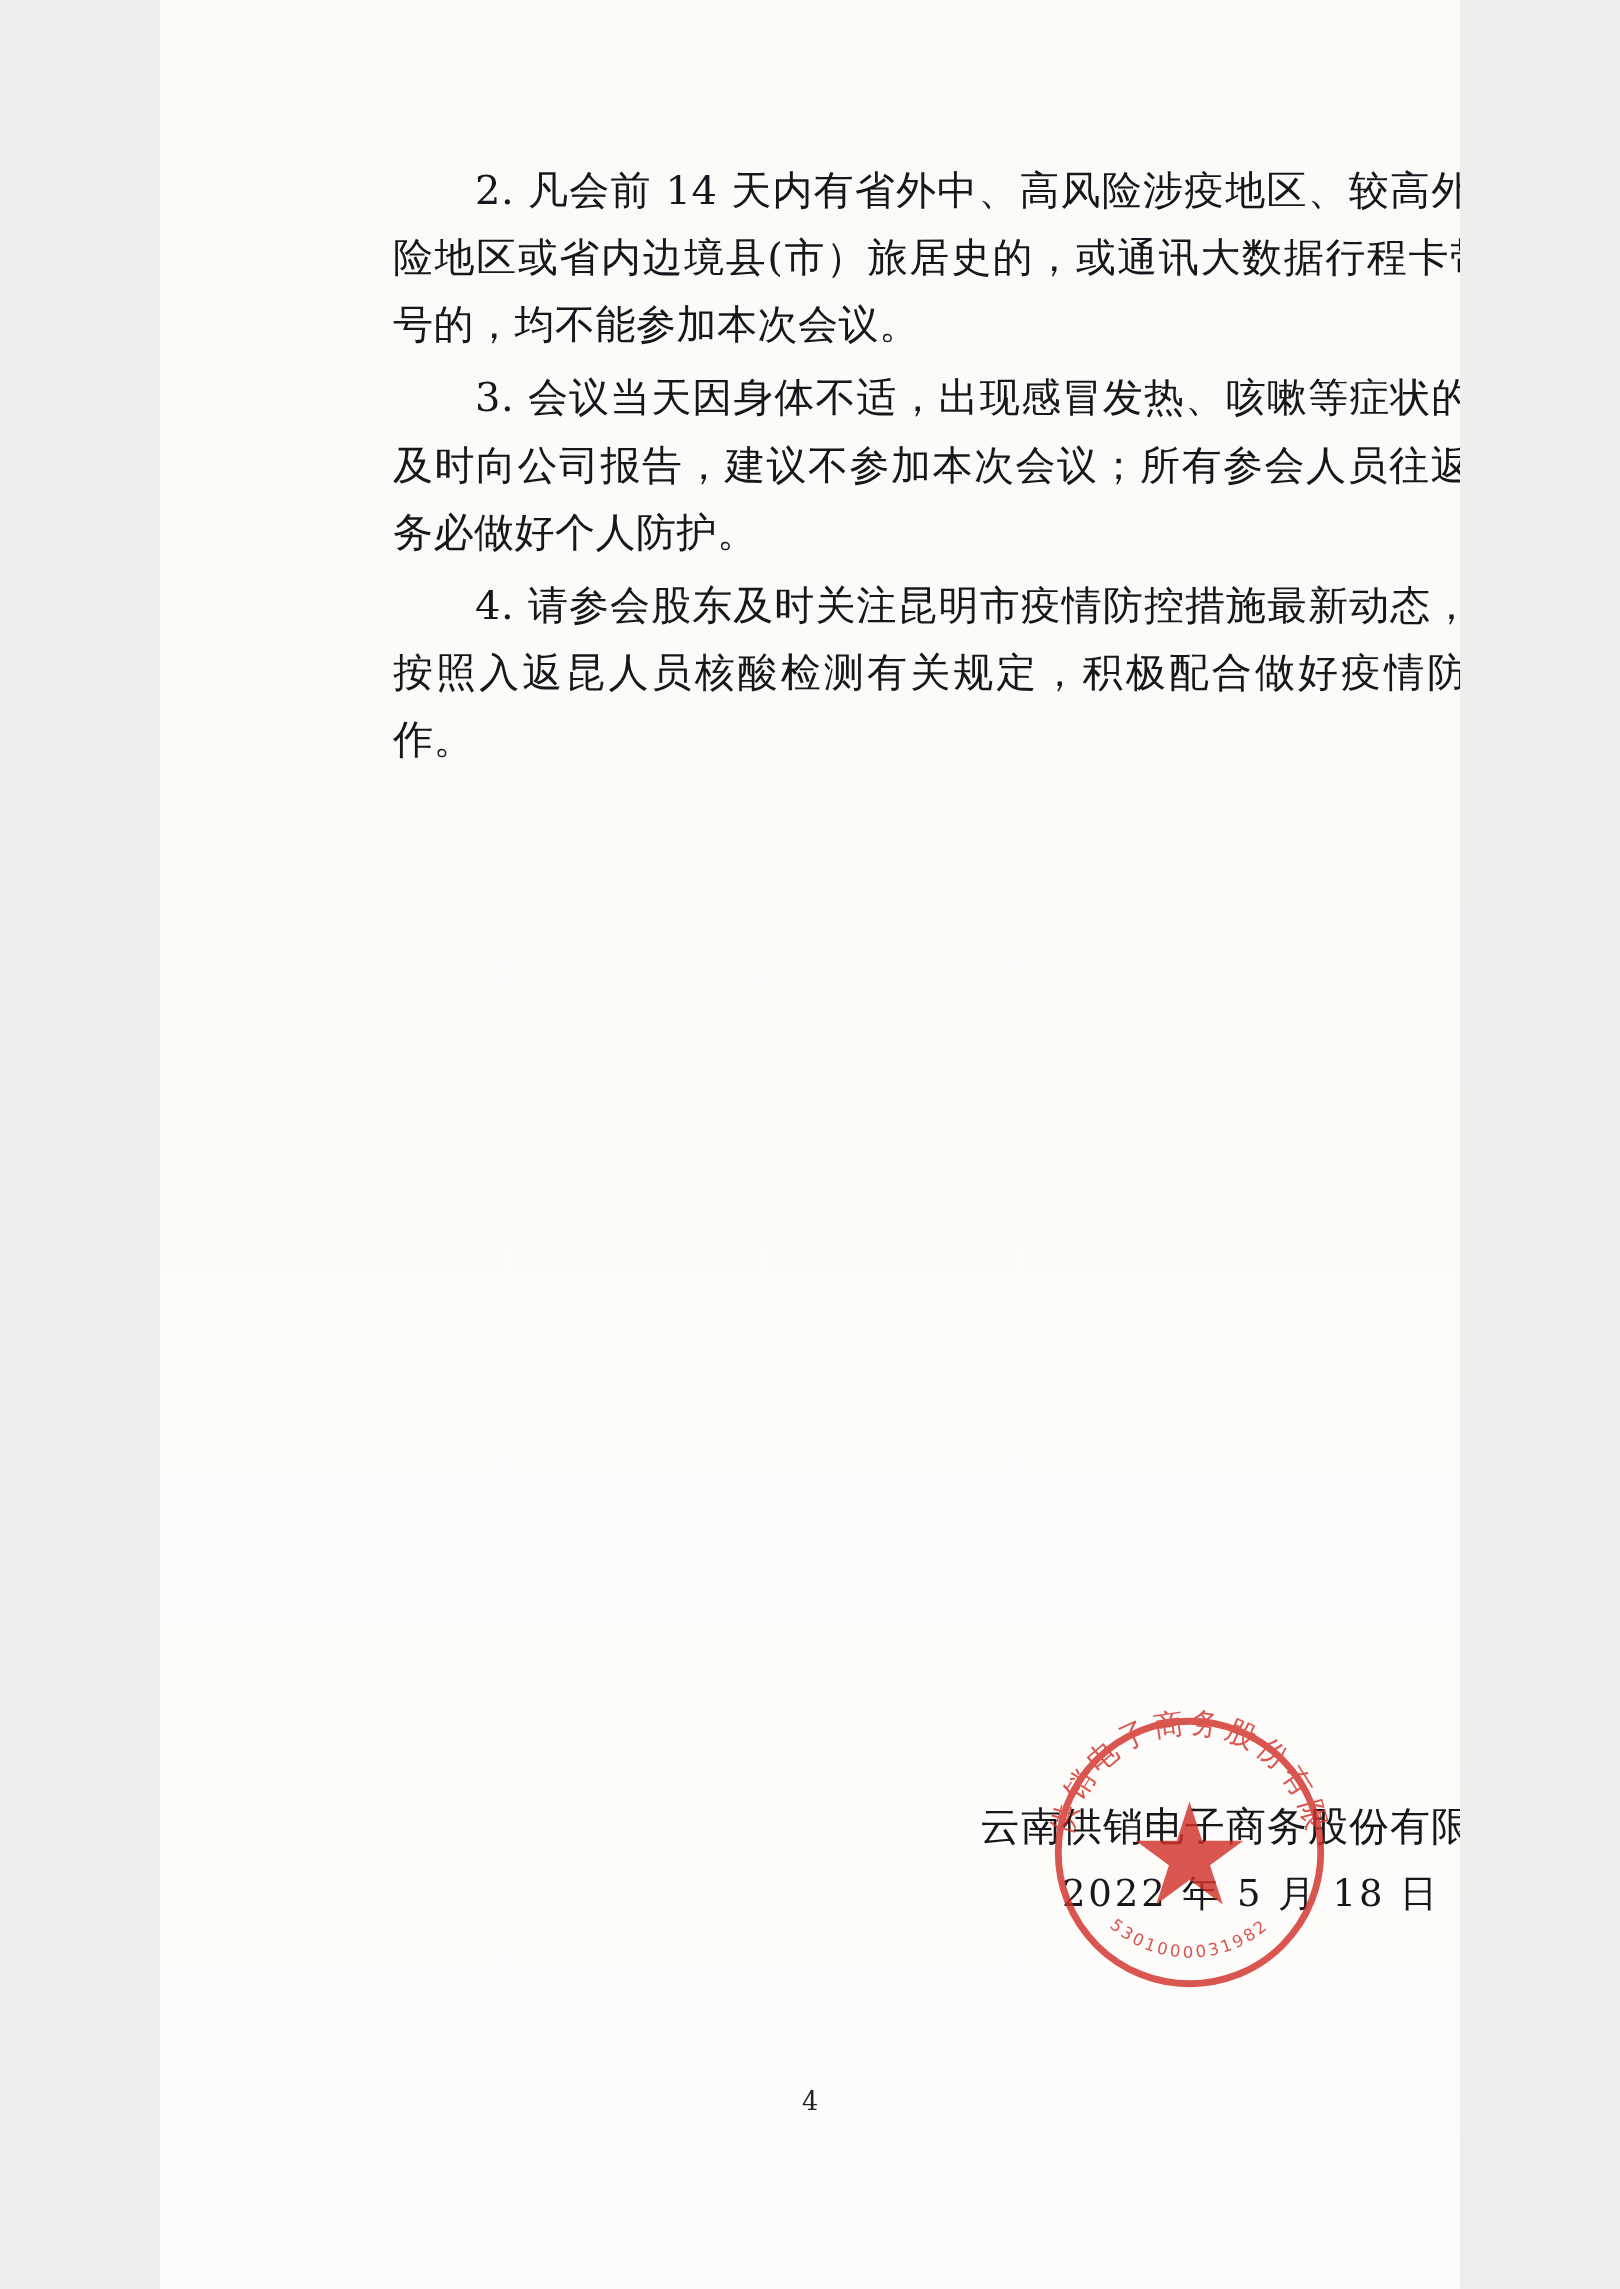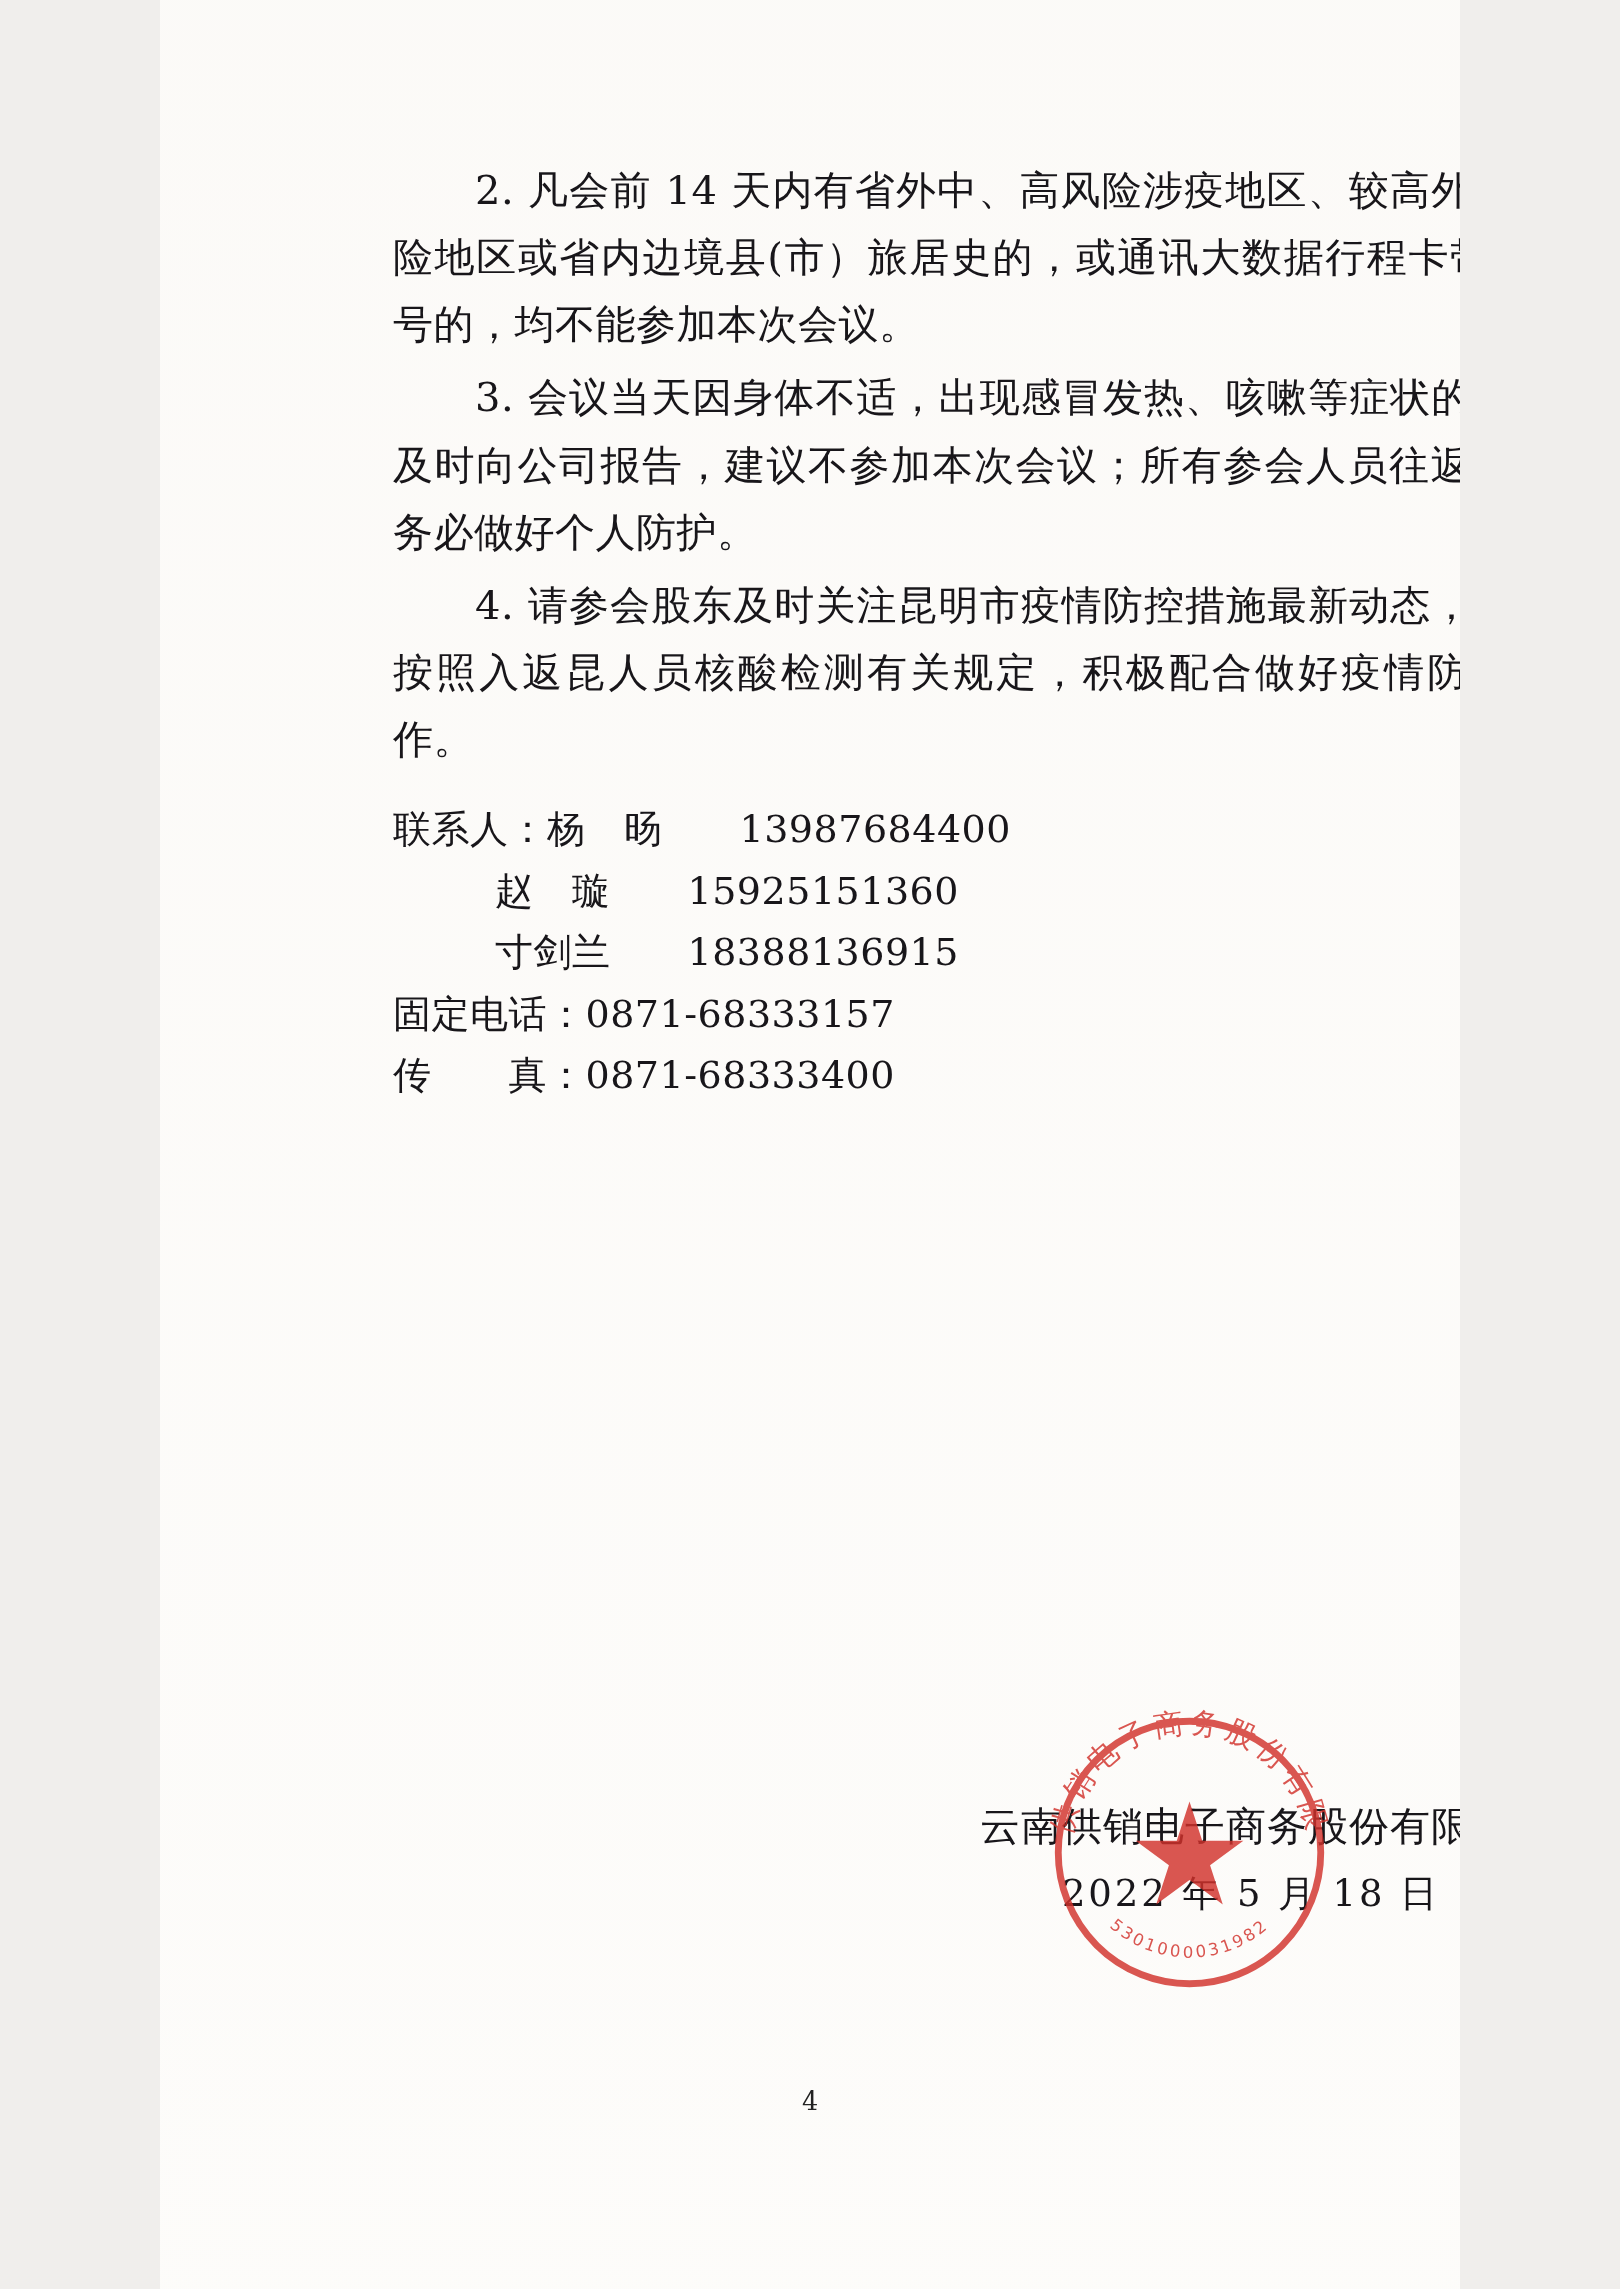--- a/index.html
+++ b/index.html
@@ -109,27 +109,20 @@
 <body>
 
 <div class="page">
 
   <div class="content">
 
     <p class="para">2. 凡会前 14 天内有省外中、高风险涉疫地区、较高外溢风险地区或省内边境县(市）旅居史的，或通讯大数据行程卡带“*”号的，均不能参加本次会议。</p>
     <p class="para">3. 会议当天因身体不适，出现感冒发热、咳嗽等症状的，请及时向公司报告，建议不参加本次会议；所有参会人员往返途中务必做好个人防护。</p>
     <p class="para">4. 请参会股东及时关注昆明市疫情防控措施最新动态，严格按照入返昆人员核酸检测有关规定，积极配合做好疫情防控工作。</p>
 
-    <div class="contact-block">
-      <p class="contact-line contact-indent-1"><span>联系人：</span><span>杨　旸</span>　　<span>13987684400</span></p>
-      <p class="contact-line contact-indent-2"><span>赵　璇</span>　　<span>15925151360</span></p>
-      <p class="contact-line contact-indent-2"><span>寸剑兰</span>　　<span>18388136915</span></p>
-      <p class="contact-line contact-indent-1">固定电话：0871-68333157</p>
-      <p class="contact-line contact-indent-1">传　　真：0871-68333400</p>
-    </div>
 
 
   </div>
 
   <div class="signature">
     <p class="sig-org">云南供销电子商务股份有限公司</p>
     <p class="sig-date">2022 年 5 月 18 日</p>
   </div>
 
   <div class="seal">

